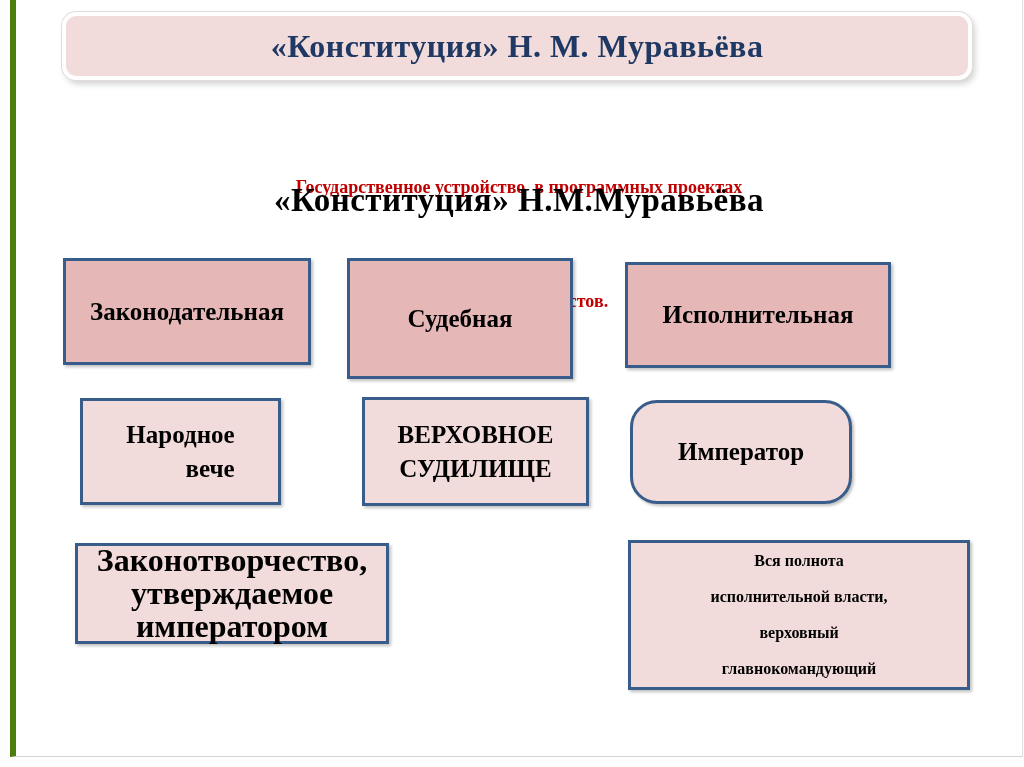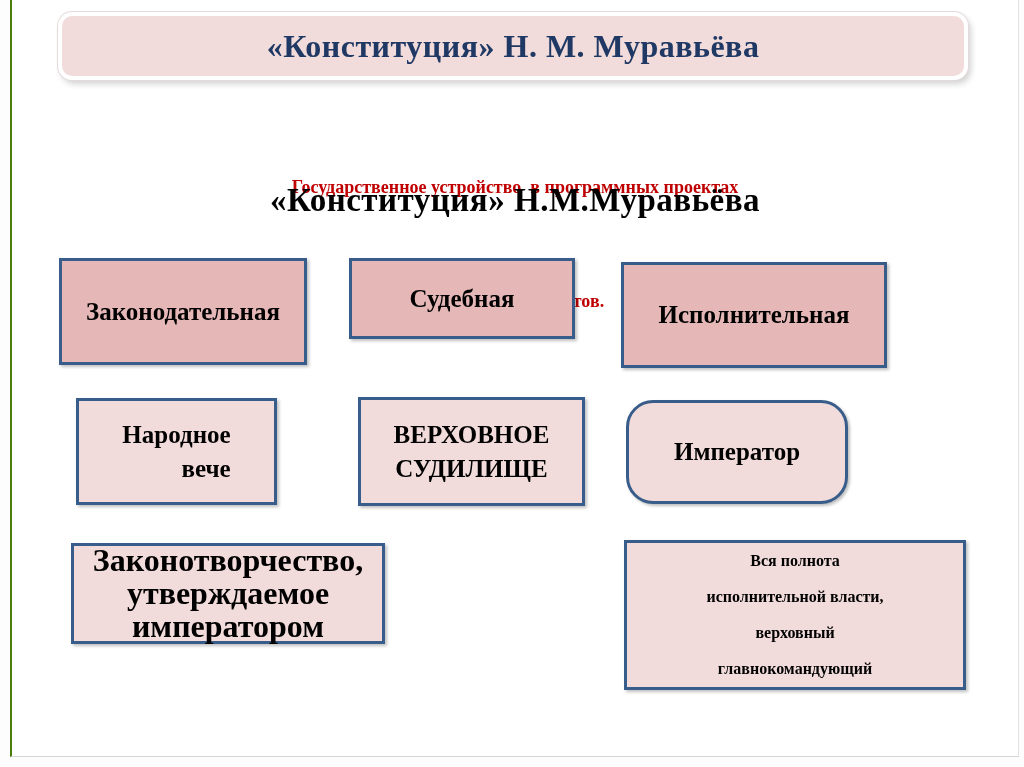--- a/index.html
+++ b/index.html
@@ -17,21 +17,21 @@
     height: 767px;
     background: #fdfdfd;
   }
   .slide {
     position: absolute;
     left: 10px;
     top: 0;
     width: 1006px;
     height: 756px;
     background: #ffffff;
-    border-left: 2px solid #4d7c0f;
+    border-left: 6px solid #4d7c0f;
     border-right: 1px solid #e2e2e2;
     border-bottom: 1px solid #d5d5d5;
   }
   .banner {
     position: absolute;
     left: 46px;
     top: 12px;
     width: 902px;
     height: 60px;
     background: var(--banner-fill, #f2dcdb);
@@ -85,21 +85,21 @@
     font-size: 25px;
     font-weight: bold;
     line-height: 34px;
     white-space: pre-line;
     padding: 14px 6px;
   }
   .branch { background: var(--branch-fill, #e5b8b7); }
   .organ, .func { background: var(--organ-fill, #f2dcdb); }
 
   .box-legislative { left: 47px;  top: 258px; width: 248px; height: 107px; }
-  .box-judicial    { left: 331px; top: 258px; width: 226px; height: 81px; margin-left: 6px; }
+  .box-judicial    { left: 331px; top: 258px; width: 226px; height: 121px; }
   .box-executive   { left: 609px; top: 262px; width: 266px; height: 106px; }
 
   .box-veche       { left: 64px;  top: 398px; width: 201px; height: 107px; text-align: right; }
   .box-court       { left: 346px; top: 397px; width: 227px; height: 109px; text-align: center; }
   .box-emperor     { left: 614px; top: 400px; width: 222px; height: 104px; border-radius: 27px; }
 
   .box-lawmaking   { left: 59px;  top: 543px; width: 314px; height: 101px; font-size: 32px; line-height: 33px; }
   .box-power       { left: 612px; top: 540px; width: 342px; height: 150px; font-size: 16px; line-height: 36px; }
 </style>
 </head>

